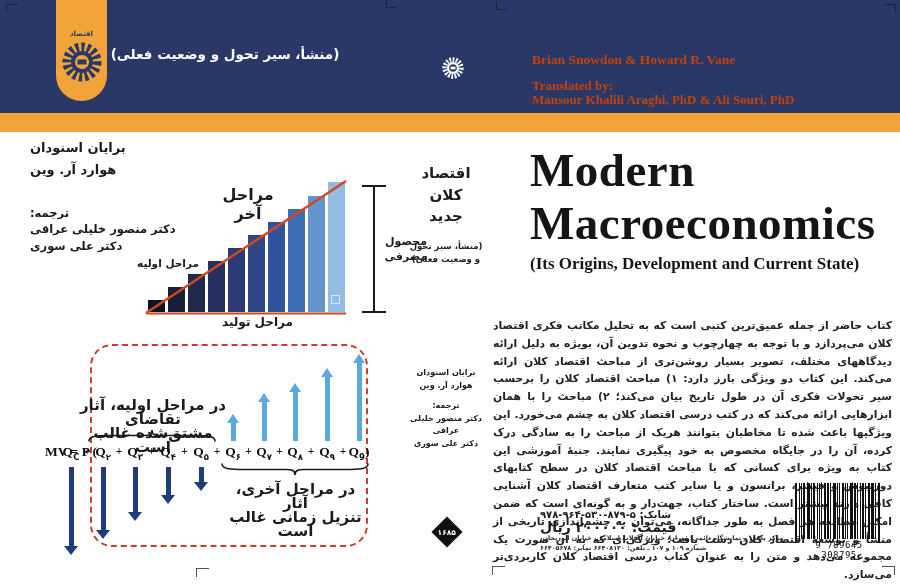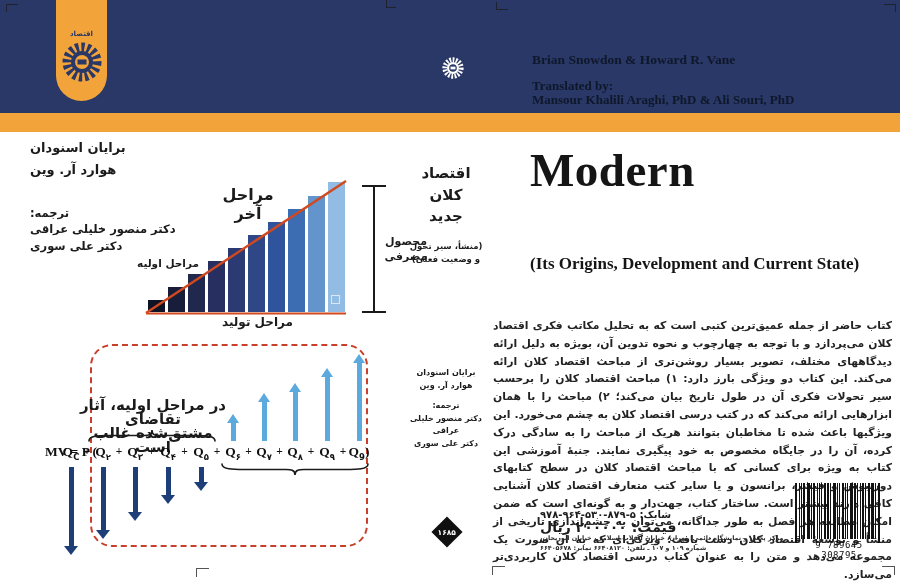--- a/index.html
+++ b/index.html
@@ -25,21 +25,21 @@
     border-radius:0 0 26px 26px;display:flex;flex-direction:column;align-items:center}
   .pub-stripe .pub-word{margin-top:30px;font-size:7px;font-weight:bold;color:var(--navy)}
   .pub-stripe svg{margin-top:2px}
 
   
   .hdr-fa{left:60px;top:40px;width:330px;text-align:center;direction:rtl;color:#fff}
   .hdr-fa .t{font-size:27px;font-weight:bold;line-height:34px}
   .hdr-fa .s{font-size:13.5px;font-weight:bold;margin-top:6px}
 
   
-  .hdr-en{left:532px;top:52px;color:#0f172a;font-family:"Liberation Serif","DejaVu Serif",serif;font-weight:bold}
+  .hdr-en{left:532px;top:52px;color:#c2410c;font-family:"Liberation Serif","DejaVu Serif",serif;font-weight:bold}
   .hdr-en .a{font-size:13.5px;line-height:16px}
   .hdr-en .tb{font-size:13px;margin-top:11px;line-height:14px}
   .hdr-en .tr{font-size:13px;line-height:14px}
 
   .spine-logo{left:441px;top:56px}
 
   
   .reg{position:absolute;opacity:.75}
   .reg.on-navy{border-color:#8b94ad}
   .reg.on-white{border-color:#c3c8d4}
@@ -129,20 +129,21 @@
     <span>
       <svg width="44" height="44" viewBox="-22 -22 44 44">
         <circle r="15" fill="none" stroke="#293866" stroke-width="9" stroke-dasharray="3.2 2.6"></circle>
         <circle r="9" fill="none" stroke="#293866" stroke-width="4"></circle>
         <rect x="-4.5" y="-2.5" width="9" height="5" fill="#293866"></rect>
       </svg>
     </span>
   </div>
 
   <div class="abs hdr-fa">
+    <div class="s">(منشأ، سیر تحول و وضعیت فعلی)</div>
   </div>
 
   <div class="abs spine-logo">
     <svg width="24" height="24" viewBox="-22 -22 44 44">
       <circle r="15" fill="none" stroke="#ffffff" stroke-width="9" stroke-dasharray="3.2 2.6"></circle>
       <circle r="9" fill="none" stroke="#ffffff" stroke-width="4"></circle>
       <rect x="-4.5" y="-2.5" width="9" height="5" fill="#ffffff"></rect>
     </svg>
   </div>
 
@@ -198,20 +199,24 @@
   <div class="brace" style="left:88px;top:429px">
       <svg width="128" height="13" viewBox="0 0 128 13" style="display:block;">
         <path d="M1 12 C1 6.5 10.24 6.5 20.48 6.5 L56.32 6.5 C60.16 6.5 64 6.5 64 1 C64 6.5 67.84 6.5 71.68 6.5 L107.52 6.5 C117.76 6.5 127 6.5 127 12" fill="none" stroke="#1b1b1b" stroke-width="1.6" stroke-linecap="round"></path>
       </svg>
     </div>
   <div class="brace" style="left:221px;top:463px">
       <svg width="148" height="13" viewBox="0 0 148 13" style="display:block;transform:scaleY(-1);">
         <path d="M1 12 C1 6.5 11.84 6.5 23.68 6.5 L65.12 6.5 C69.56 6.5 74 6.5 74 1 C74 6.5 78.44 6.5 82.88000000000001 6.5 L124.32 6.5 C136.16 6.5 147 6.5 147 12" fill="none" stroke="#1b1b1b" stroke-width="1.6" stroke-linecap="round"></path>
       </svg>
     </div>
+  <div class="note note-late">
+    <div>در مراحل آخری، آثار</div>
+    <div>تنزیل زمانی غالب است</div>
+  </div>
   <div class="abs eq-layer">
       <div class="eq-prefix" style="left: 2px; top: 444px; width: 55px; margin-left: 40px;">MV = P (</div>
       <div class="eq-term" style="left: 55px; top: 444px; width: 32px;">Q<sub>C</sub></div>
       <div class="eq-plus" style="left: 82px; top: 445px; width: 10px;">+</div>
       <div class="arrow down" style="left: 63px; height: 88px; top: 467px;">
         <div class="shaft"></div>
         <div class="head"></div>
       </div>
       <div class="eq-term" style="left: 87px; top: 444px; width: 32px;">Q<sub>۲</sub></div>
       <div class="eq-plus" style="left: 114px; top: 445px; width: 10px;">+</div>
@@ -284,20 +289,21 @@
     <div>ترجمه:</div>
     <div>دکتر منصور خلیلی عراقی</div>
     <div>دکتر علی سوری</div>
   </div>
   <div class="abs spine-badge">
     <span>۱۶۸۵</span>
   </div>
 
   <div class="abs front-title">
     <div class="l">Modern</div>
+    <div class="l">Macroeconomics</div>
   </div>
   <div class="abs front-sub">(Its Origins, Development and Current State)</div>
 
   <div class="abs blurb">کتاب حاضر از جمله عمیق‌ترین کتبی است که به تحلیل مکاتب فکری اقتصاد کلان می‌پردازد و با توجه به چهارچوب و نحوه تدوین آن، بویژه به دلیل ارائه دیدگاههای مختلف، تصویر بسیار روشن‌تری از مباحث اقتصاد کلان ارائه می‌کند. این کتاب دو ویژگی بارز دارد: ۱) مباحث اقتصاد کلان را برحسب سیر تحولات فکری آن در طول تاریخ بیان می‌کند؛ ۲) مباحث را با همان ابزارهایی ارائه می‌کند که در کتب درسی اقتصاد کلان به چشم می‌خورد. این ویژگیها باعث شده تا مخاطبان بتوانند هریک از مباحث را به سادگی درک کرده، آن را در جایگاه مخصوص به خود پیگیری نمایند. جنبهٔ آموزشی این کتاب به ویژه برای کسانی که با مباحث اقتصاد کلان در سطح کتابهای دورنبوش و فیشر، برانسون و یا سایر کتب متعارف اقتصاد کلان آشنایی کافی دارند بیشتر است. ساختار کتاب، جهت‌دار و به گونه‌ای است که ضمن امکان مطالعه هر فصل به طور جداگانه، می‌توان به چشم‌اندازی تاریخی از منشأ و توسعهٔ اقتصاد کلان دست یافت؛ ویژگی‌ای که به آن صورت یک مجموعه می‌دهد و متن را به عنوان کتاب درسی اقتصاد کلان کاربردی‌تر می‌سازد.</div>
 
   <div class="abs isbn-block">
     <div class="l1">
       <span>شابک:</span>
       <span dir="ltr">۹۷۸-۹۶۴-۵۳۰-۸۷۹-۵</span>
     </div>

